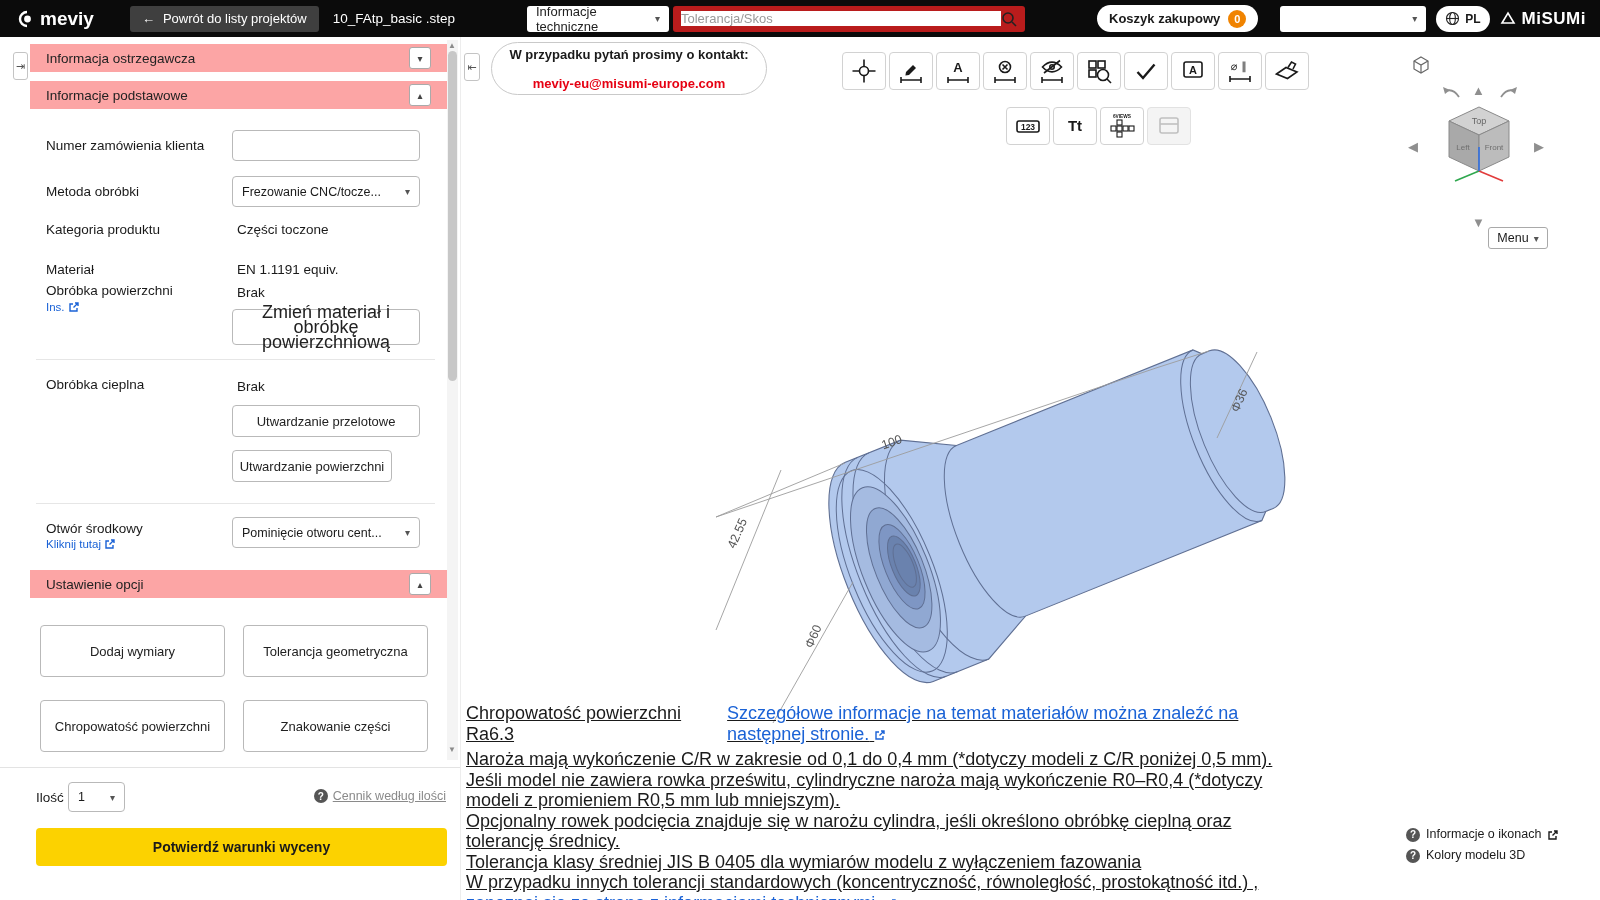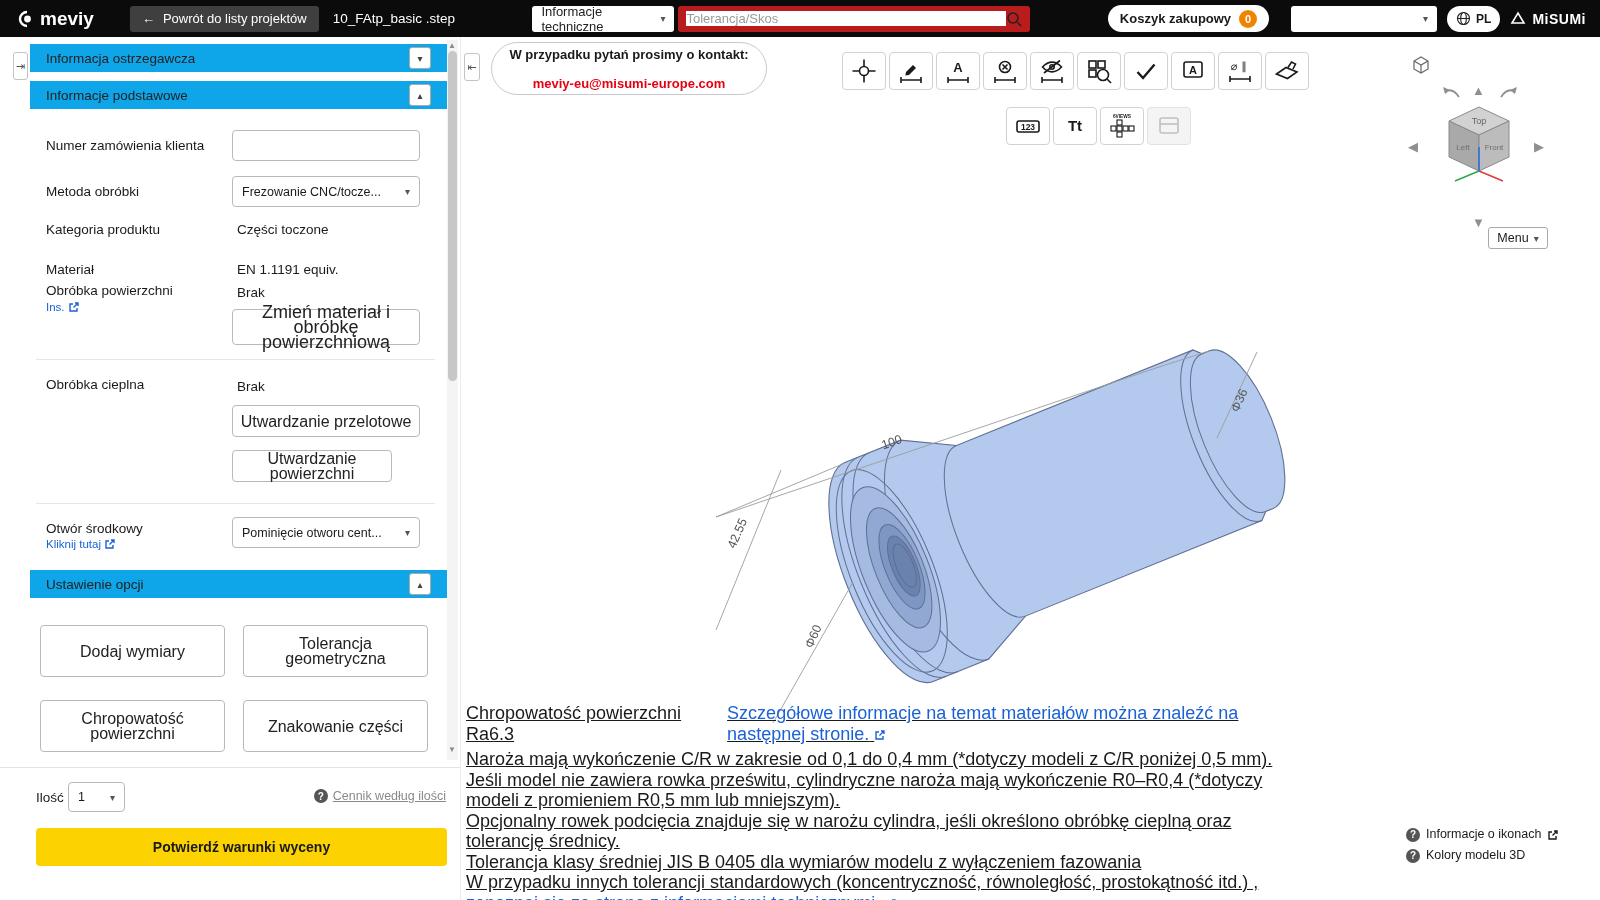--- a/index.html
+++ b/index.html
@@ -19,38 +19,38 @@
             padding:0 9px; font-size:13px; color:#222; gap:8px; }
   .chev { font-size:10px; color:#555; }
   .searchbox { height:26px; width:352px; background:#b91c1c; border-radius:3px; display:flex; align-items:center; padding:0 8px; }
   .searchbox input { border:none; outline:none; flex:1; font-size:13px; font-family:inherit; color:#222; }
   .searchbox input::placeholder { color:#9a9a9a; }
   .cartbtn { height:27px; border-radius:14px; background:#fff; display:flex; align-items:center; gap:8px;
              padding:0 12px; font-weight:700; font-size:13px; cursor:pointer; }
   .badge { width:18px; height:18px; border-radius:50%; background:#f08300; color:#fff; font-size:11px;
            font-weight:700; display:flex; align-items:center; justify-content:center; }
   .langpill { height:26px; border-radius:13px; background:#fff; display:flex; align-items:center; gap:5px; padding:10px 9px; }
-  .brand { display:flex; align-items:center; gap:6px; color:#fff; font-weight:700; font-size:14px; letter-spacing:.5px; }
+  .brand { display:flex; align-items:center; gap:6px; color:#fff; font-weight:700; font-size:17px; letter-spacing:.5px; }
 
   
   .sidebar { position:absolute; left:0; top:37px; width:460px; height:863px; background:#fff; }
-  .hdr { position:absolute; left:30px; width:417px; height:28px; background:#0ea5e9; display:flex;
+  .hdr { position:absolute; left:30px; width:417px; height:28px; background:#fca5a5; display:flex;
          align-items:center; padding:0 16px; font-size:13.5px; color:#222; }
   .hdr-btn { position:absolute; right:16px; top:3px; width:22px; height:22px; border:1px solid #aaa;
              border-radius:3px; background:#fff; display:flex; align-items:center; justify-content:center;
              font-size:10px; color:#444; cursor:pointer; }
   .lbl { position:absolute; left:46px; font-size:13.5px; color:#1a1a1a; }
   .val { position:absolute; left:237px; font-size:13.5px; color:#1a1a1a; }
   .inp { position:absolute; left:232px; width:188px; height:31px; border:1px solid #b9b9b9; border-radius:4px;
          background:#fff; font-size:13px; padding:0 10px; font-family:inherit; }
   .sel { position:absolute; left:232px; width:188px; height:31px; border:1px solid #b9b9b9; border-radius:4px;
          background:#fff; display:flex; align-items:center; padding:0 9px; font-size:12.5px; gap:6px; cursor:pointer; }
   .sel .txt { flex:1; white-space:nowrap; overflow:hidden; }
   .wbtn { position:absolute; border:1px solid #b9b9b9; border-radius:4px; background:#fff; color:#222;
-          font-size:16px; display:flex; align-items:center; justify-content:center; text-align:center;
+          font-size:13px; display:flex; align-items:center; justify-content:center; text-align:center;
           cursor:pointer; font-family:inherit; line-height:15px; padding:2px 6px; }
   .hr { position:absolute; left:36px; width:399px; height:1px; background:#e6e6e6; }
   .minilink { position:absolute; color:#1a62d6; font-size:11.5px; display:flex; gap:3px; align-items:center; cursor:pointer; }
   .tabtoggle { position:absolute; border:1px solid #c4c4c4; background:#fff; border-radius:3px; color:#555;
                display:flex; align-items:center; justify-content:center; font-size:11px; cursor:pointer; }
   .sbar-track { position:absolute; left:447px; top:3px; width:11px; height:720px; background:#f4f4f4; }
   .sbar-thumb { position:absolute; left:448px; top:14px; width:9px; height:330px; background:#c7c7c7; border-radius:5px; }
   .sbar-arrow { position:absolute; left:448px; font-size:8px; color:#8a8a8a; cursor:pointer; }
   .s-bottom { position:absolute; left:0; bottom:0; width:460px; height:133px; background:#fff; border-top:1px solid #e3e3e3; }
   .confirm { position:absolute; left:36px; top:60px; width:411px; height:38px; background:#fcd200; border:none;

